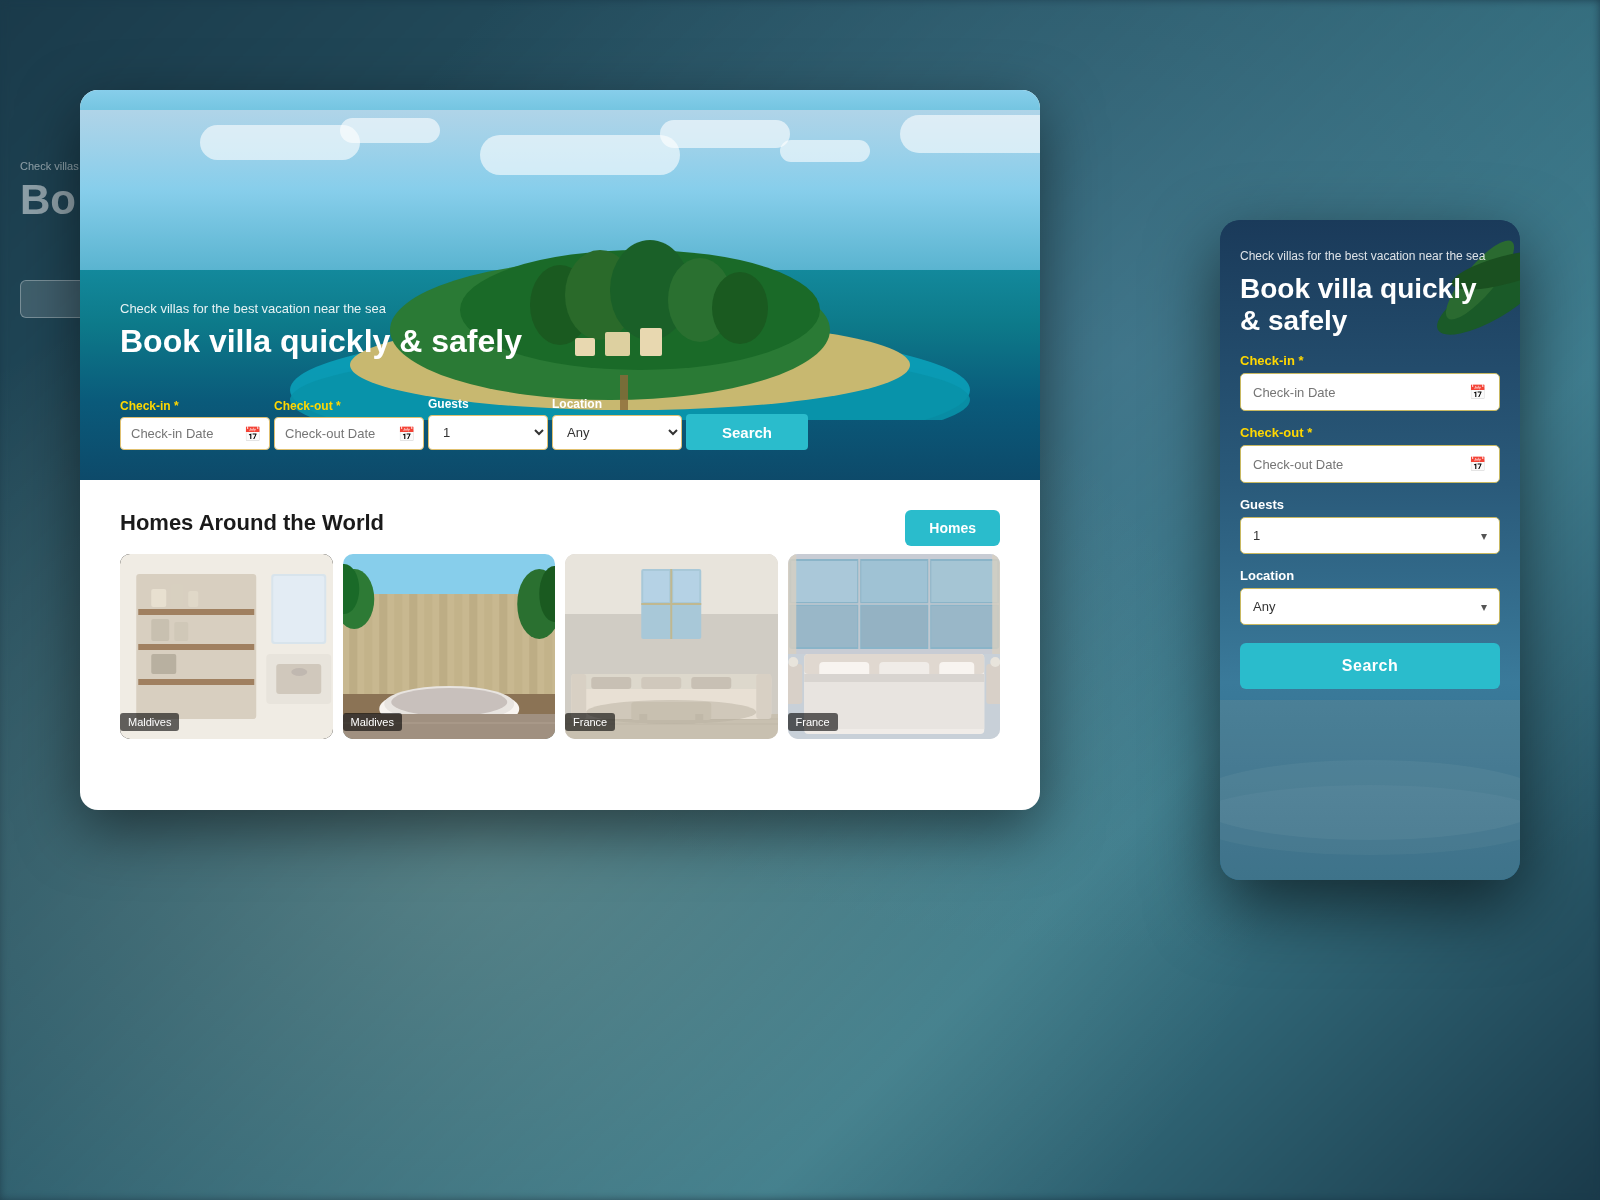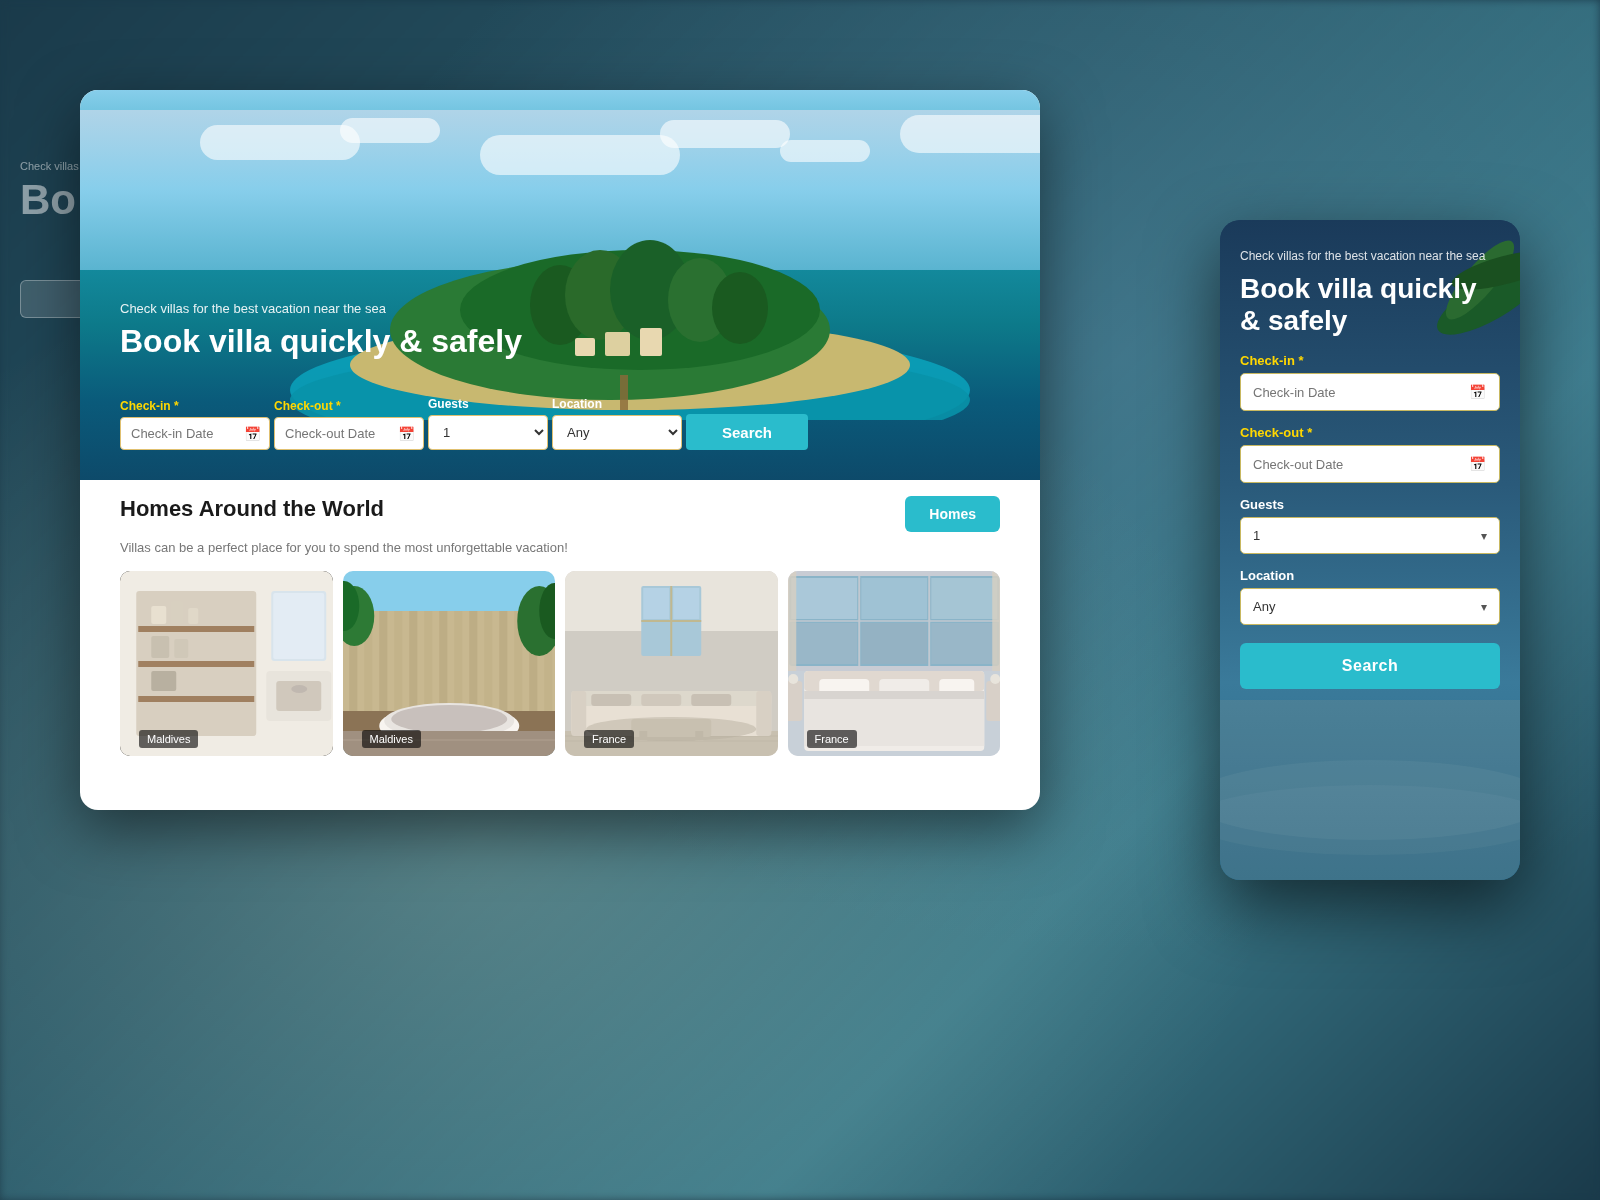--- a/index.html
+++ b/index.html
@@ -178,21 +178,21 @@
       font-size: 15px;
       font-weight: 600;
       cursor: pointer;
       align-self: flex-end;
       height: 36px;
       white-space: nowrap;
     }
 
     
     .content-section {
-      padding: 16px 40px;
+      padding: 30px 40px;
       background: white;
     }
 
     .section-header {
       display: flex;
       justify-content: space-between;
       align-items: flex-start;
       margin-bottom: 8px;
     }
 
@@ -229,21 +229,21 @@
       flex: 1;
       border-radius: 10px;
       overflow: hidden;
       position: relative;
       height: 185px;
     }
 
     .property-tag {
       position: absolute;
       bottom: 8px;
-      left: 19px;
+      left: 0;
       background: rgba(0,0,0,0.6);
       color: white;
       font-size: 11px;
       padding: 3px 8px;
       border-radius: 3px;
     }
 
     
     .mobile-card {
       position: absolute;
@@ -505,21 +505,20 @@
     </div>
   </div>
 
   <div class="content-section">
     <div class="section-header">
       <div>
         <div class="section-title">Homes Around the World</div>
       </div>
       <button class="view-btn">Homes</button>
     </div>
-    <div class="section-subtitle">Villas can be a perfect place for you to spend the most unforgettable vacation!</div>
 
     <div class="property-grid">
 
       <div class="property-card">
         <svg width="100%" height="100%" viewBox="0 0 220 185" preserveAspectRatio="xMidYMid slice">
           <rect width="220" height="185" fill="#f0ece4"></rect>
 
           <rect width="220" height="185" fill="linear-gradient(#f5f0e8, #e8e0d0)"></rect>
           <rect y="0" width="220" height="185" fill="#f0ece4"></rect>
 

